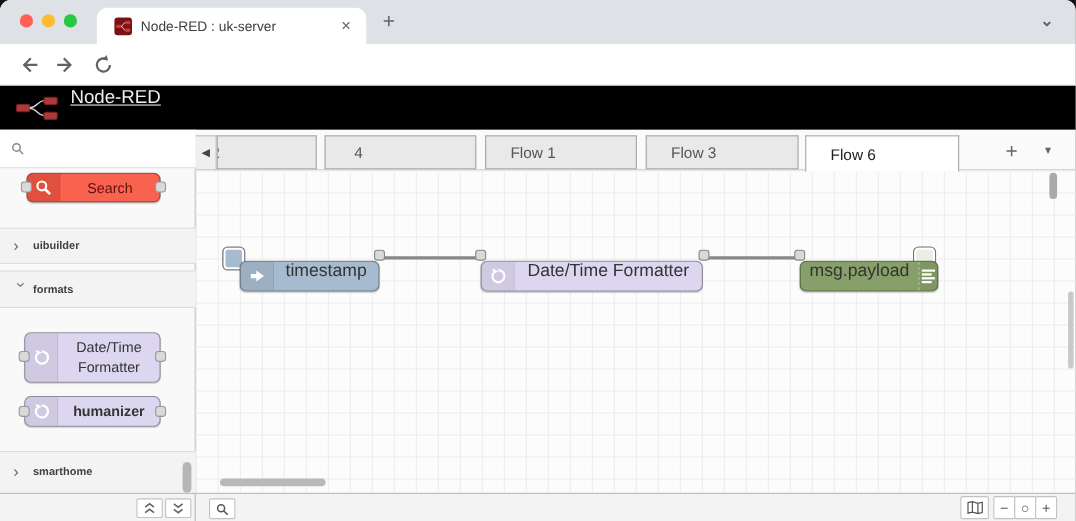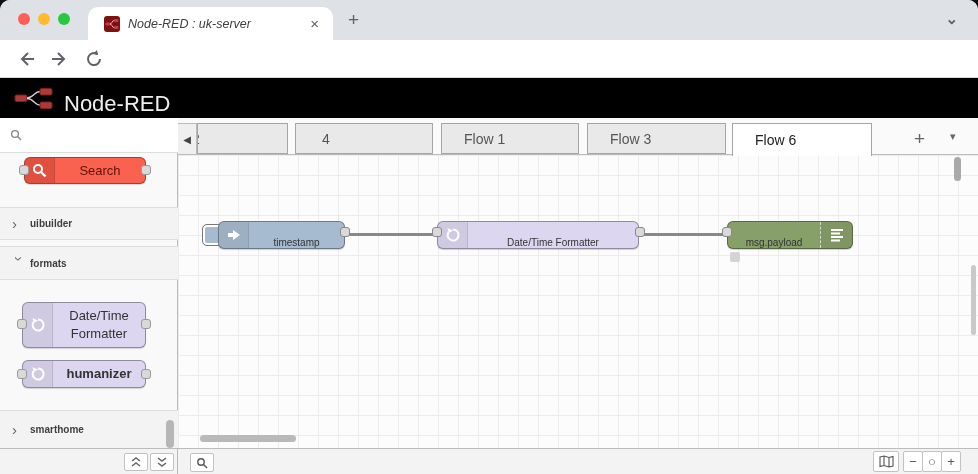--- a/index.html
+++ b/index.html
@@ -9,21 +9,21 @@
          border-radius:10px 10px 0 0; }
 
   
   .chrome-tabs { position:absolute; top:0; left:0; width:978px; height:40px; background:#dee1e6; }
   .traffic { position:absolute; top:13px; width:12px; height:12px; border-radius:50%; }
   .t-red{ left:18px; background:#ff5f57; } .t-yellow{ left:38px; background:#febc2e; } .t-green{ left:58px; background:#28c840; }
   .btab { position:absolute; left:88px; top:7px; width:245px; height:33px; background:#fff;
           border-radius:10px 10px 0 0; display:flex; align-items:center; padding:0 10px; }
   .favicon { width:16px; height:16px; background:#7b1212; border-radius:3px; margin:0 8px 0 6px; position:relative; flex:0 0 auto;}
   .favicon svg{ position:absolute; top:2px; left:1px; }
-  .btab-title { font-size:12.5px; color:#3c4043; white-space:nowrap; overflow:hidden; flex:1;font-style:italic; }
+  .btab-title { font-size:12.5px; color:#3c4043; white-space:nowrap; overflow:hidden; flex:1; }
   .btab-close { font-size:15px; color:#5f6368; padding:0 4px; cursor:default; }
   .new-tab { position:absolute; left:348px; top:9px; font-size:19px; color:#5f6368; }
   .win-chevron { position:absolute; right:20px; top:10px; font-size:15px; color:#5f6368; font-weight:bold; }
 
   .chrome-toolbar { position:absolute; top:40px; left:0; width:978px; height:38px; background:#fff;
                     border-bottom:1px solid #d7d7d7; }
   .nav-ic { position:absolute; top:9px; width:20px; height:20px; color:#5f6368; }
   .omnibox { position:absolute; left:106px; top:44px; width:650px; height:30px; background:#f1f3f4;
              border-radius:15px; display:flex; align-items:center; padding:0 12px; }
   .omni-warn { margin-right:6px; display:flex; }
@@ -35,21 +35,21 @@
   .star { font-size:16px; color:#5f6368; }
   .ext { position:absolute; top:48px; }
   .bw { left:755px; width:22px; height:22px; background:#175ddc; border-radius:5px; display:flex; align-items:center; justify-content:center; }
   .avatar { left:920px; top:46px; width:26px; height:26px; border-radius:50%;
             background:radial-gradient(circle at 45% 35%, #d7b28e 0 35%, #7d5a44 55%, #33505e 80%); }
   .dots { left:956px; top:49px; font-size:16px; color:#5f6368; }
 
   
   .nr-header { position:absolute; top:78px; left:0; width:978px; height:40px; background:#000; }
   .nr-logo { position:absolute; left:14px; top:9px; }
-  .nr-brand { position:absolute; left:64px; top:13px; color:#eee; font-size:22px; }
+  .nr-brand { position:absolute; left:64px; top:1px; color:#eee; font-size:17px;text-decoration:underline; }
   .deploy { position:absolute; left:775px; top:84px; width:130px; height:29px; background:#414141;
             border-radius:3px; display:flex; align-items:center; padding:0 8px; }
   .deploy-label { color:#999; font-size:14px; margin:0 10px 0 8px; }
   .deploy-caret { color:#999; font-size:11px; margin-left:auto; padding-left:8px; border-left:1px solid #555; }
   .burger { position:absolute; left:930px; top:88px; width:30px; }
   .burger div { height:4px; background:#d9d9d9; margin-bottom:4px; border-radius:1px; }
 
   
   .main { position:absolute; top:118px; left:0; width:978px; height:330px; }
 
@@ -84,21 +84,21 @@
           font-size:14px; color:#555; display:flex; align-items:center; padding:0 16px; overflow:hidden; white-space:nowrap; }
   .wtab.active { background:#fff; height:33px; border-bottom:none; color:#222; font-weight:normal; z-index:3; }
   .tab-add { position:absolute; left:736px; top:10px; font-size:19px; color:#666; }
   .tab-caret { position:absolute; left:772px; top:12px; font-size:11px; color:#666; }
 
   .canvas { position:absolute; left:0; top:37px; width:800px; height:293px; background:#fcfcfc;
             background-image:linear-gradient(#ececec 1px, transparent 1px),
                              linear-gradient(90deg, #ececec 1px, transparent 1px);
             background-size:20px 20px; overflow:hidden; }
   .node { position:absolute; height:28px; border:1px solid rgba(0,0,0,0.35); border-radius:6px;
-          display:flex; align-items:flex-end; font-size:10px; color:#333; box-shadow:0 1px 1px rgba(0,0,0,0.18); z-index:2;}
+          display:flex; align-items:flex-start; font-size:16px; color:#333; box-shadow:0 1px 1px rgba(0,0,0,0.18); z-index:2;margin-top:16px;}
   .node .icon-l { width:30px; align-self:stretch; background:rgba(0,0,0,0.06); border-right:1px solid rgba(0,0,0,0.1);
                   border-radius:5px 0 0 5px; display:flex; align-items:center; justify-content:center; }
   .node .icon-r { width:32px; align-self:stretch; background:rgba(0,0,0,0.06); border-left:1px dashed rgba(255,255,255,0.65);
                   border-radius:0 5px 5px 0; display:flex; align-items:center; justify-content:center; }
   .node .nlabel { flex:1; text-align:center; padding:0 8px; white-space:nowrap; }
   .sq-btn { position:absolute; width:21px; height:22px; border:1px solid #777; border-radius:5px;
             box-shadow:inset 0 0 0 2px #fff; z-index:1; }
   .wire { position:absolute; height:3px; background:#888; border-radius:2px; z-index:0; }
   .cport { position:absolute; width:10px; height:10px; background:#d9d9d9; border:1px solid #888; border-radius:3px; z-index:4; }
   .status-dot { position:absolute; width:10px; height:10px; background:#d4d4d4; border-radius:2px; }

